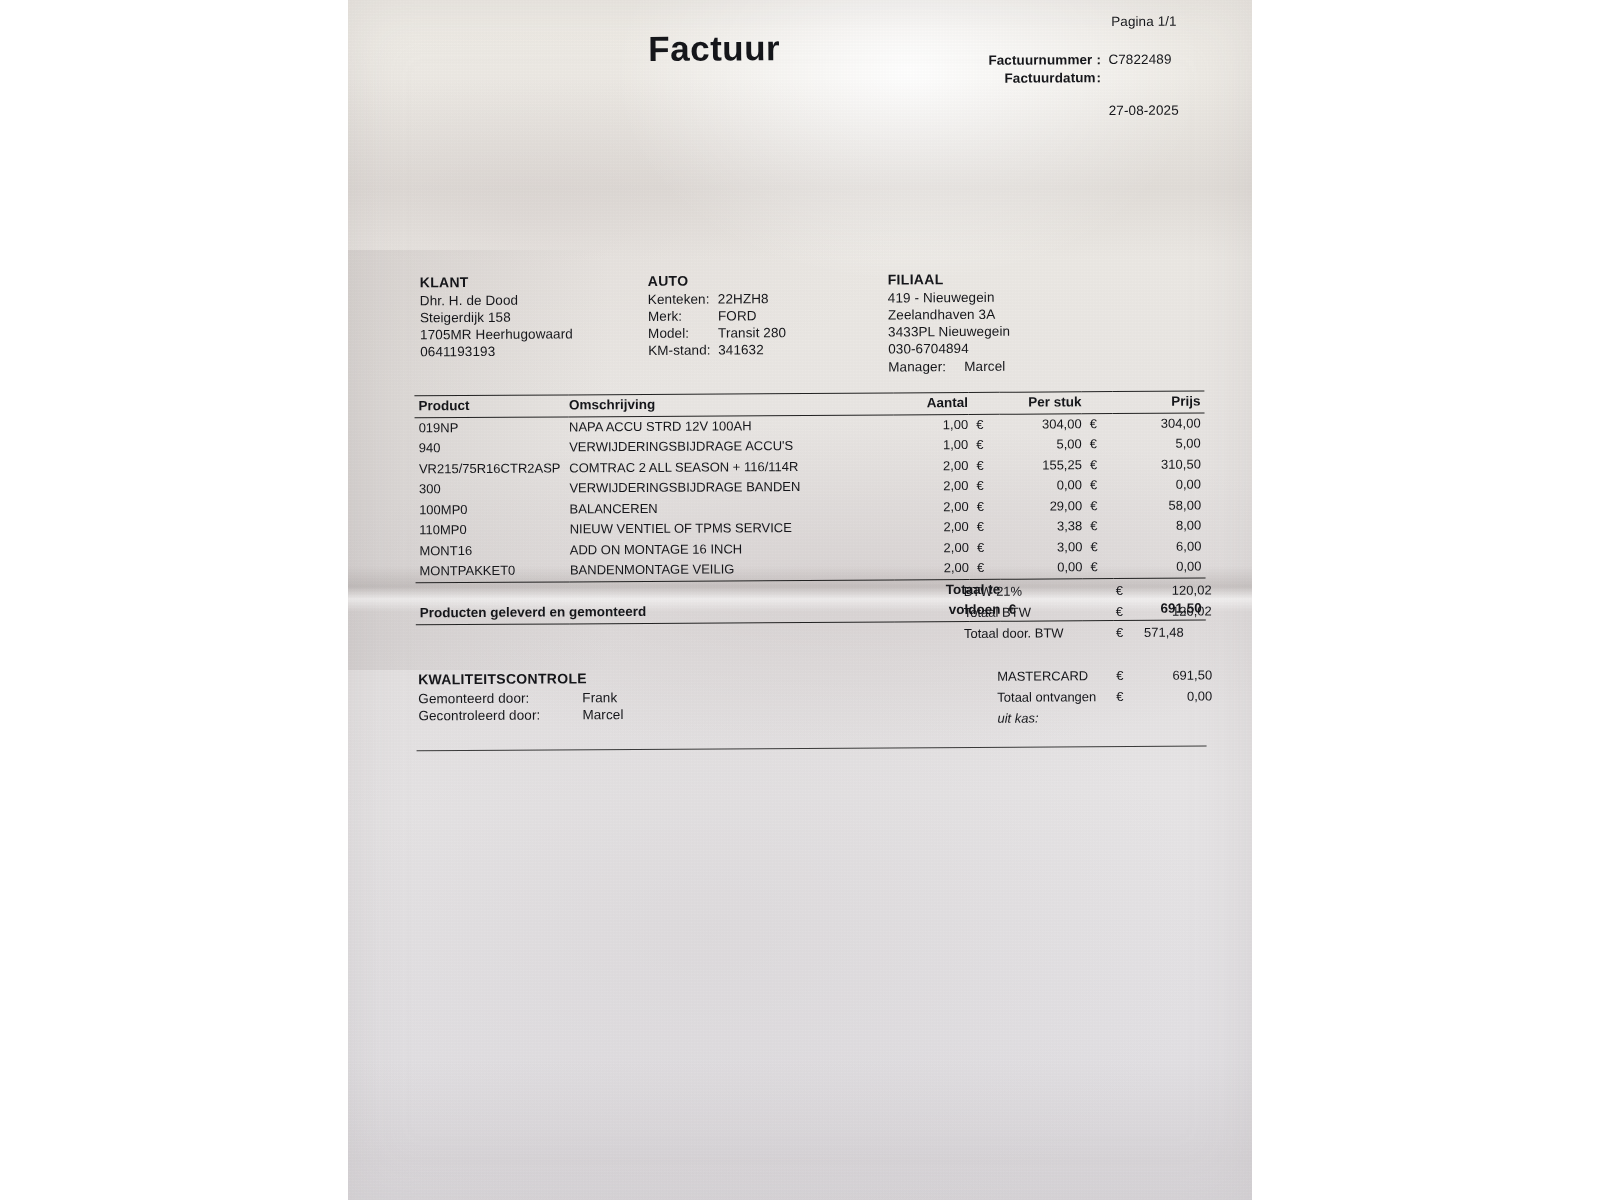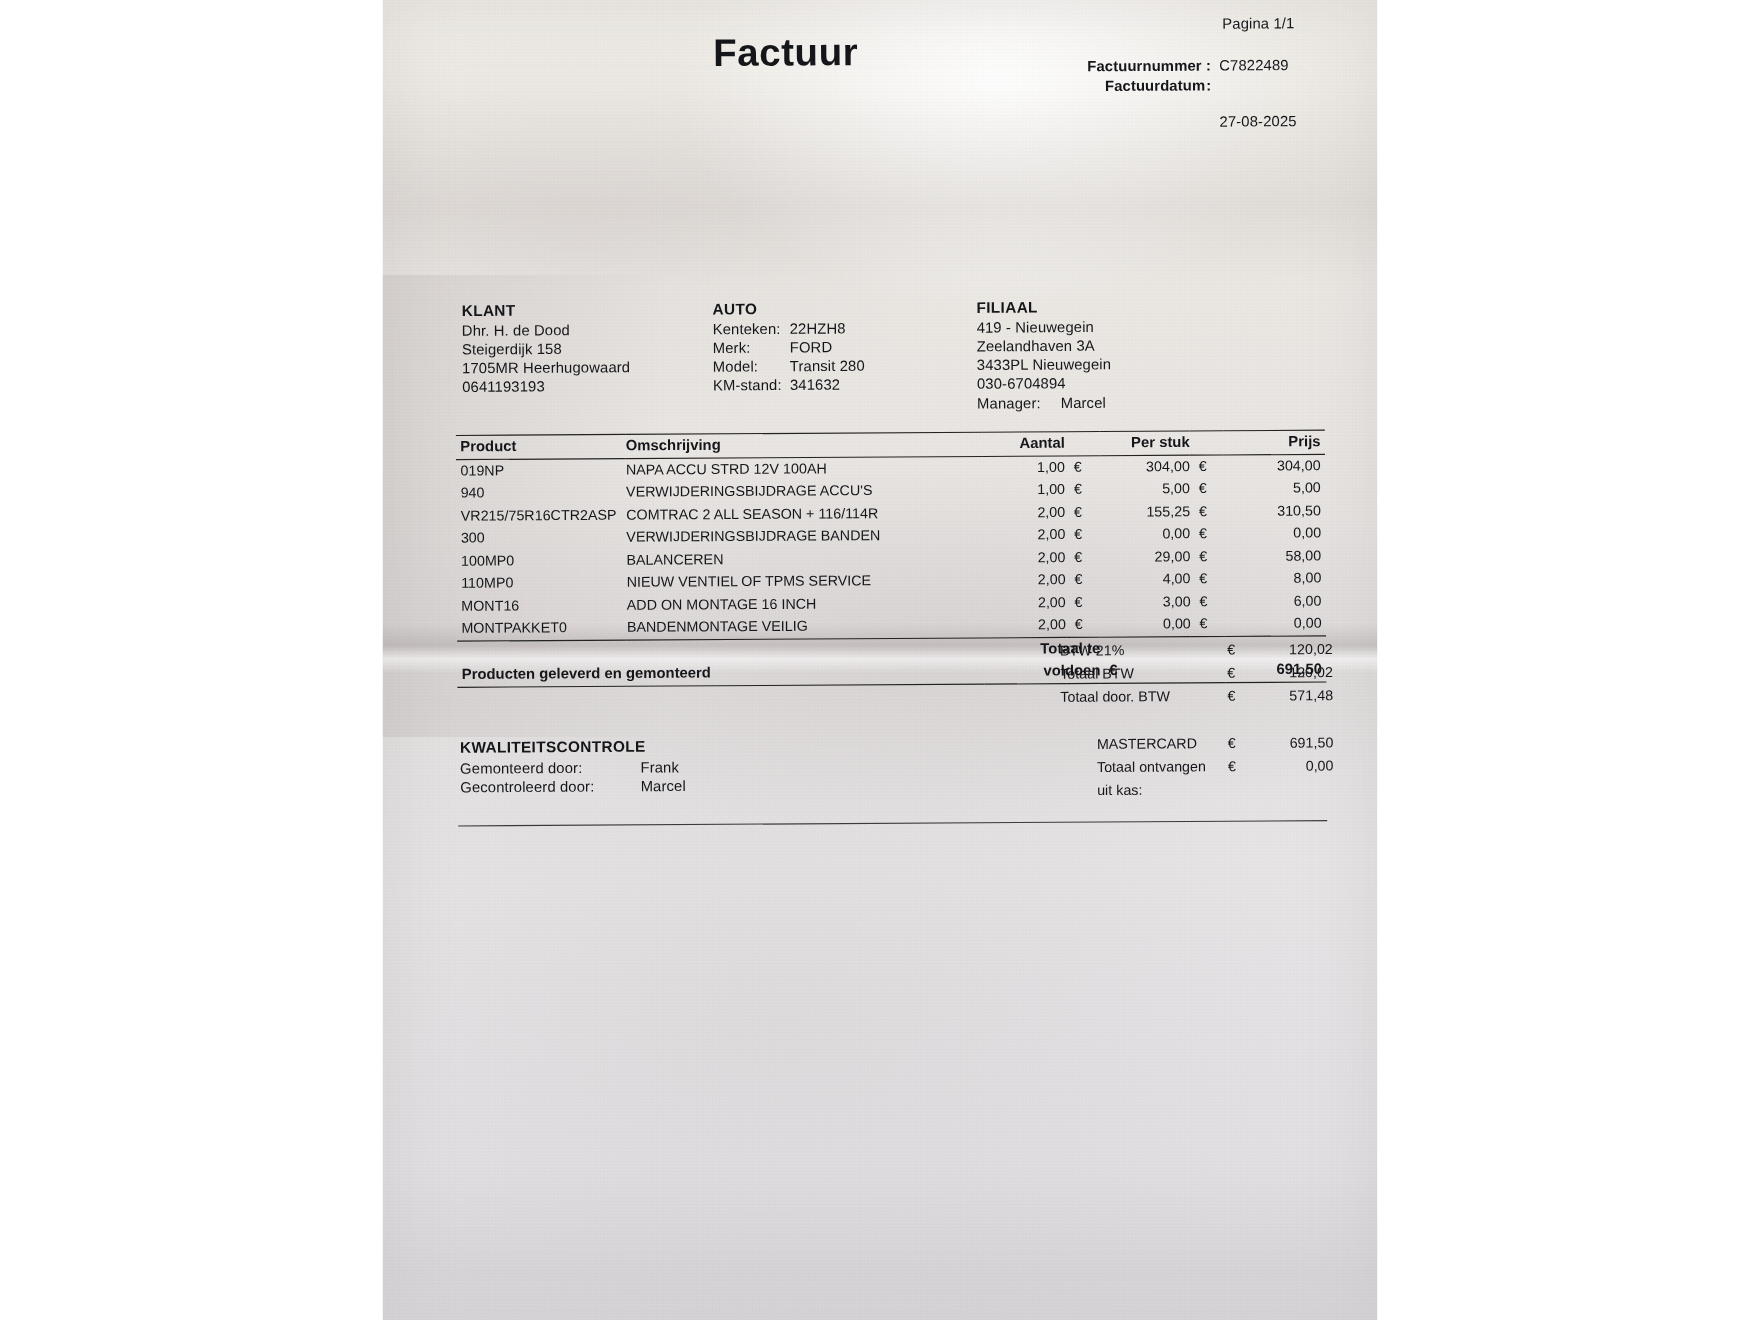--- a/index.html
+++ b/index.html
@@ -271,21 +271,21 @@
                   <td class="col-eu1">€</td>
                   <td class="col-per">29,00</td>
                   <td class="col-eu2">€</td>
                   <td class="col-prijs">58,00</td>
                 </tr>
                 <tr>
                   <td class="col-prod">110MP0</td>
                   <td class="col-desc">NIEUW VENTIEL OF TPMS SERVICE</td>
                   <td class="col-qty">2,00</td>
                   <td class="col-eu1">€</td>
-                  <td class="col-per">4,00</td>
+                  <td class="col-per">3,38</td>
                   <td class="col-eu2">€</td>
                   <td class="col-prijs">8,00</td>
                 </tr>
                 <tr>
                   <td class="col-prod">MONT16</td>
                   <td class="col-desc">ADD ON MONTAGE 16 INCH</td>
                   <td class="col-qty">2,00</td>
                   <td class="col-eu1">€</td>
                   <td class="col-per">3,00</td>
                   <td class="col-eu2">€</td>
@@ -320,21 +320,21 @@
           <span class="amt" style="left:700px;">120,02</span>
         </div>
         <div class="r">
           <span class="lbl">Totaal BTW</span>
           <span class="eu">€</span>
           <span class="amt" style="left:700px;">120,02</span>
         </div>
         <div class="r">
           <span class="lbl">Totaal door. BTW</span>
           <span class="eu">€</span>
-          <span class="amt" style="left:700px;">571,48</span>
+          <span class="amt" style="left:700px;text-align:center;">571,48</span>
         </div>
       </div>
 
       <div class="txt block-h" style="left:66px; top:669px;">KWALITEITSCONTROLE</div>
       <div class="txt small" style="left:66px; top:689px;">Gemonteerd door:</div>
       <div class="txt small" style="left:230px; top:689px;">Frank</div>
       <div class="txt small" style="left:66px; top:706px;">Gecontroleerd door:</div>
       <div class="txt small" style="left:230px; top:706px;">Marcel</div>
 
       <div class="pay">
@@ -342,21 +342,21 @@
           <span class="lbl" style="left:554px;">MASTERCARD</span>
           <span class="eu" style="left:700px;">€</span>
           <span class="amt" style="left:700px;">691,50</span>
         </div>
         <div class="r">
           <span class="lbl" style="left:554px;">Totaal ontvangen</span>
           <span class="eu" style="left:700px;">€</span>
           <span class="amt" style="left:700px;">0,00</span>
         </div>
         <div class="r">
-          <span class="lbl" style="left:554px;">uit kas:</span>
+          <span class="lbl" style="left:554px;font-style:italic;">uit kas:</span>
           <span class="amt" style="left:700px;"></span>
         </div>
       </div>
 
       <div class="rule"></div>
     </div>
     </div>
 
     <div id="grain"></div>
   </div>

